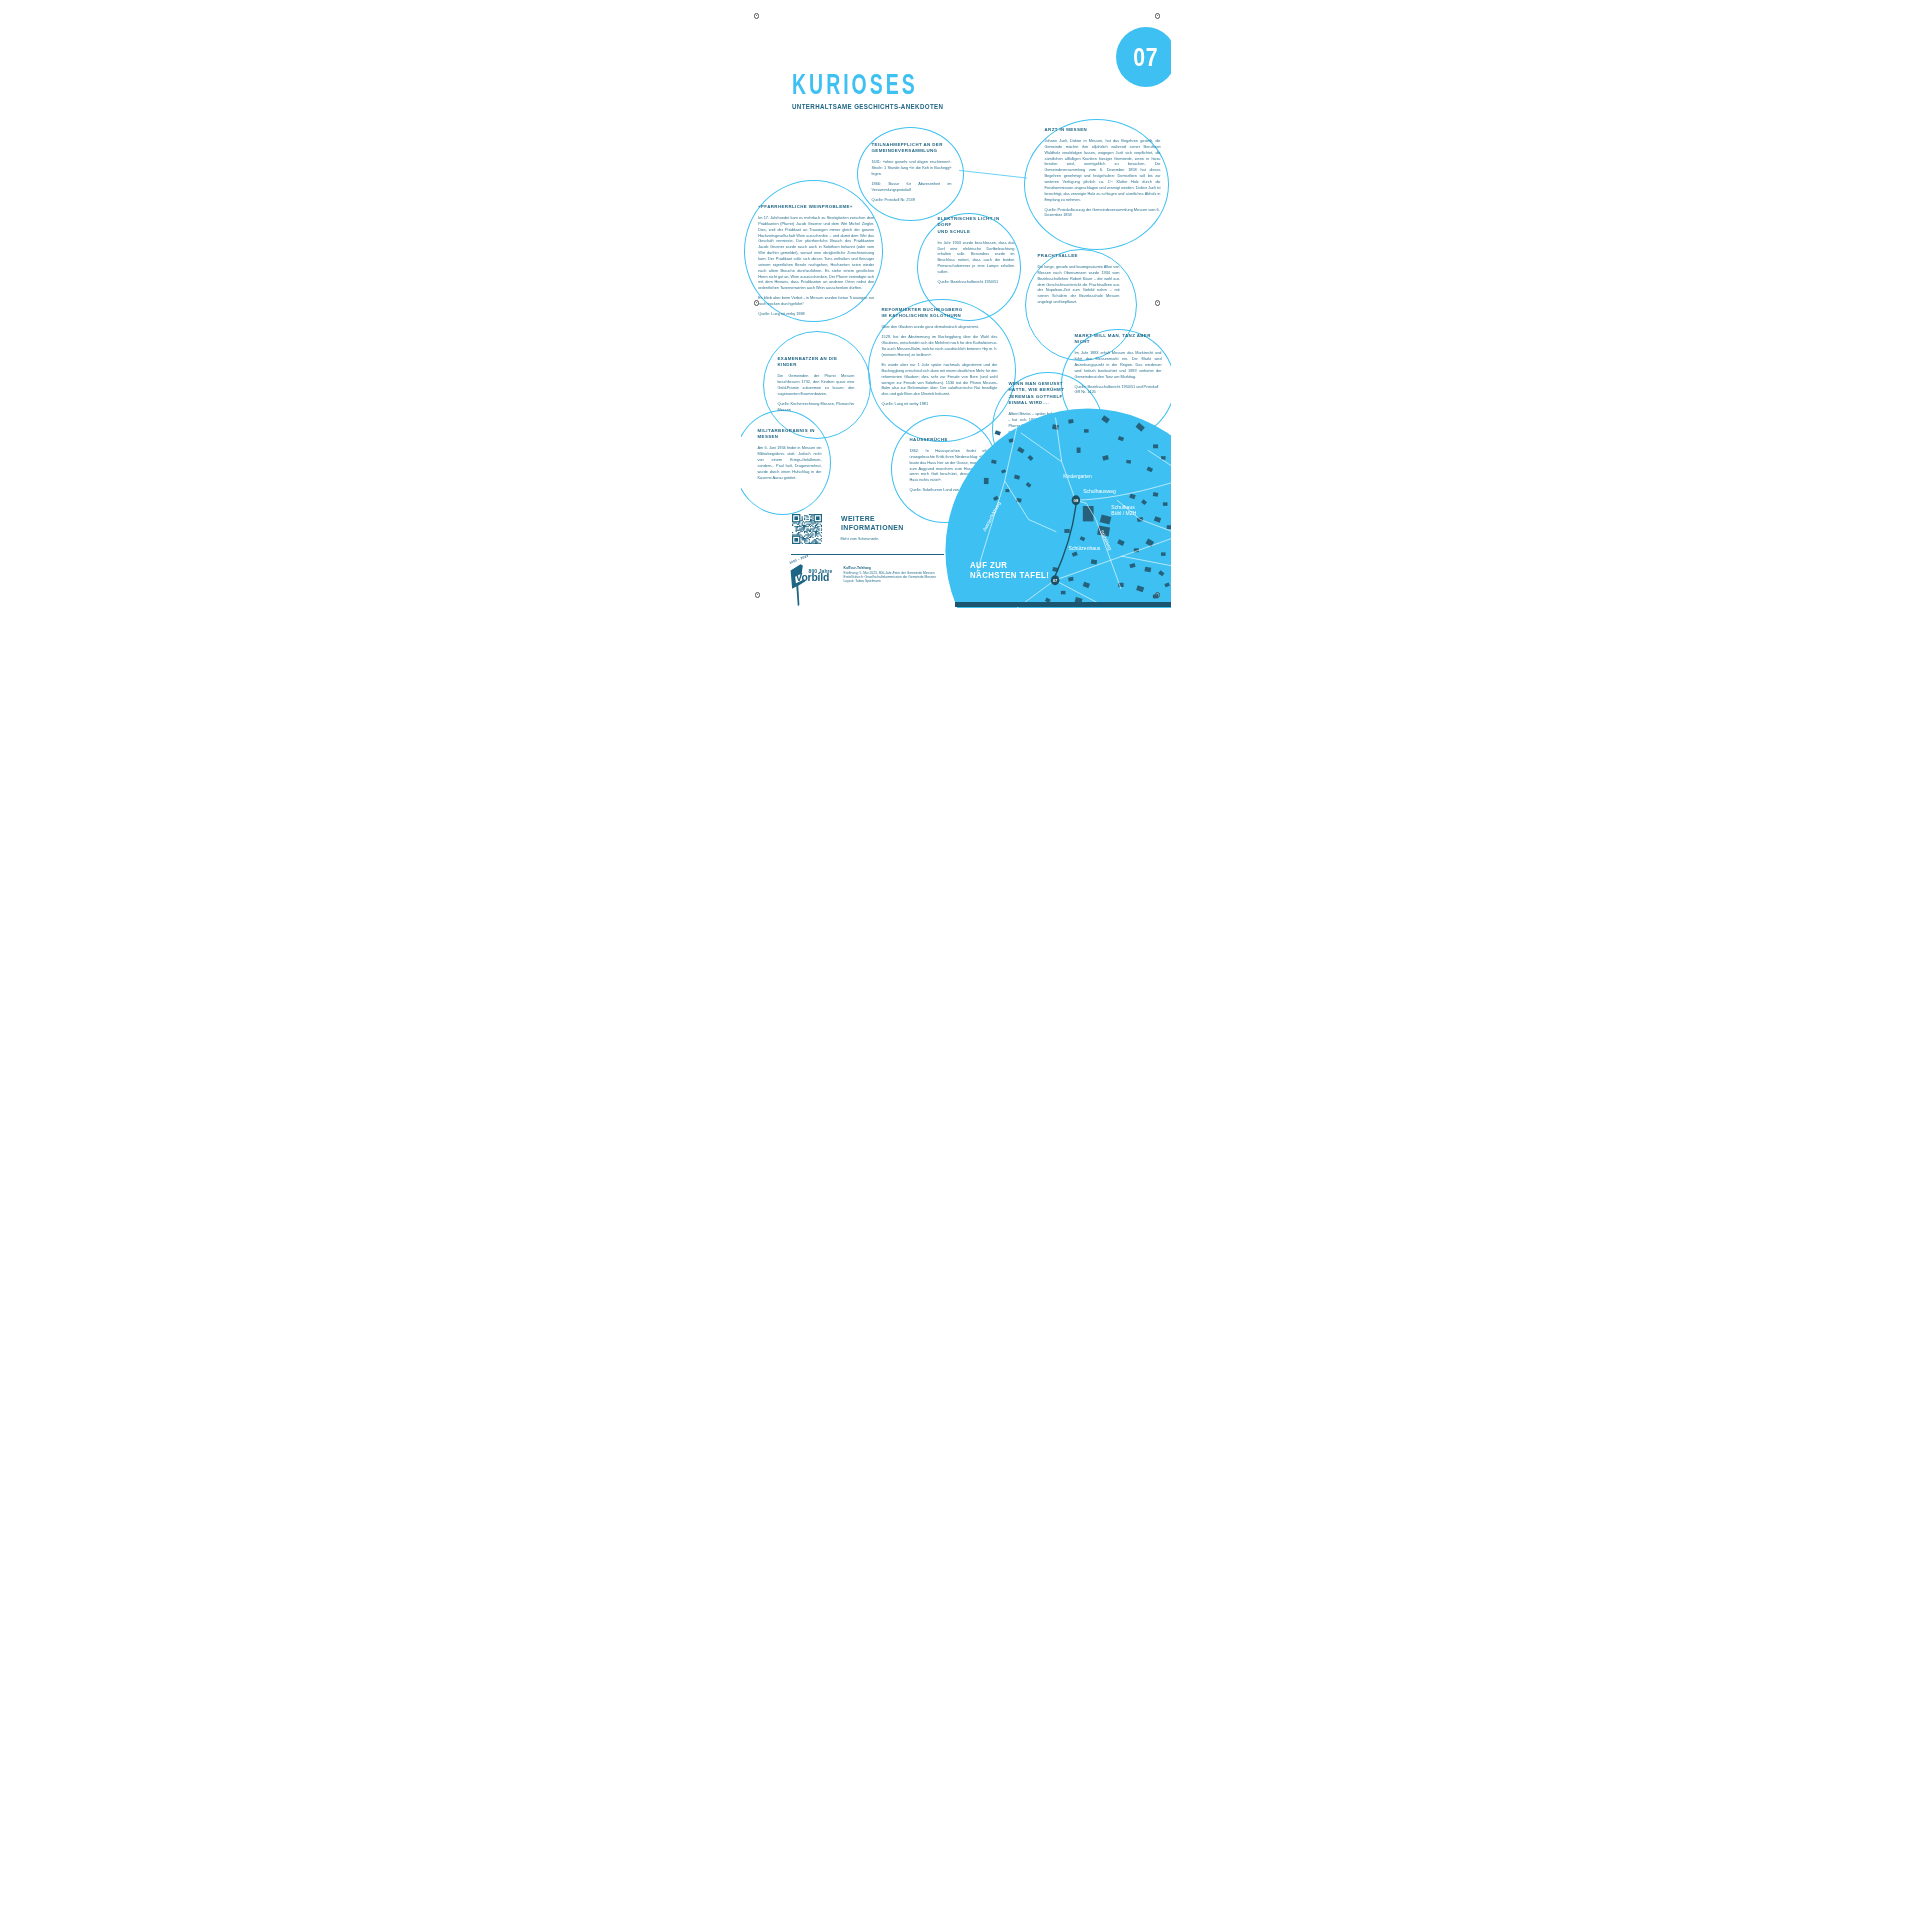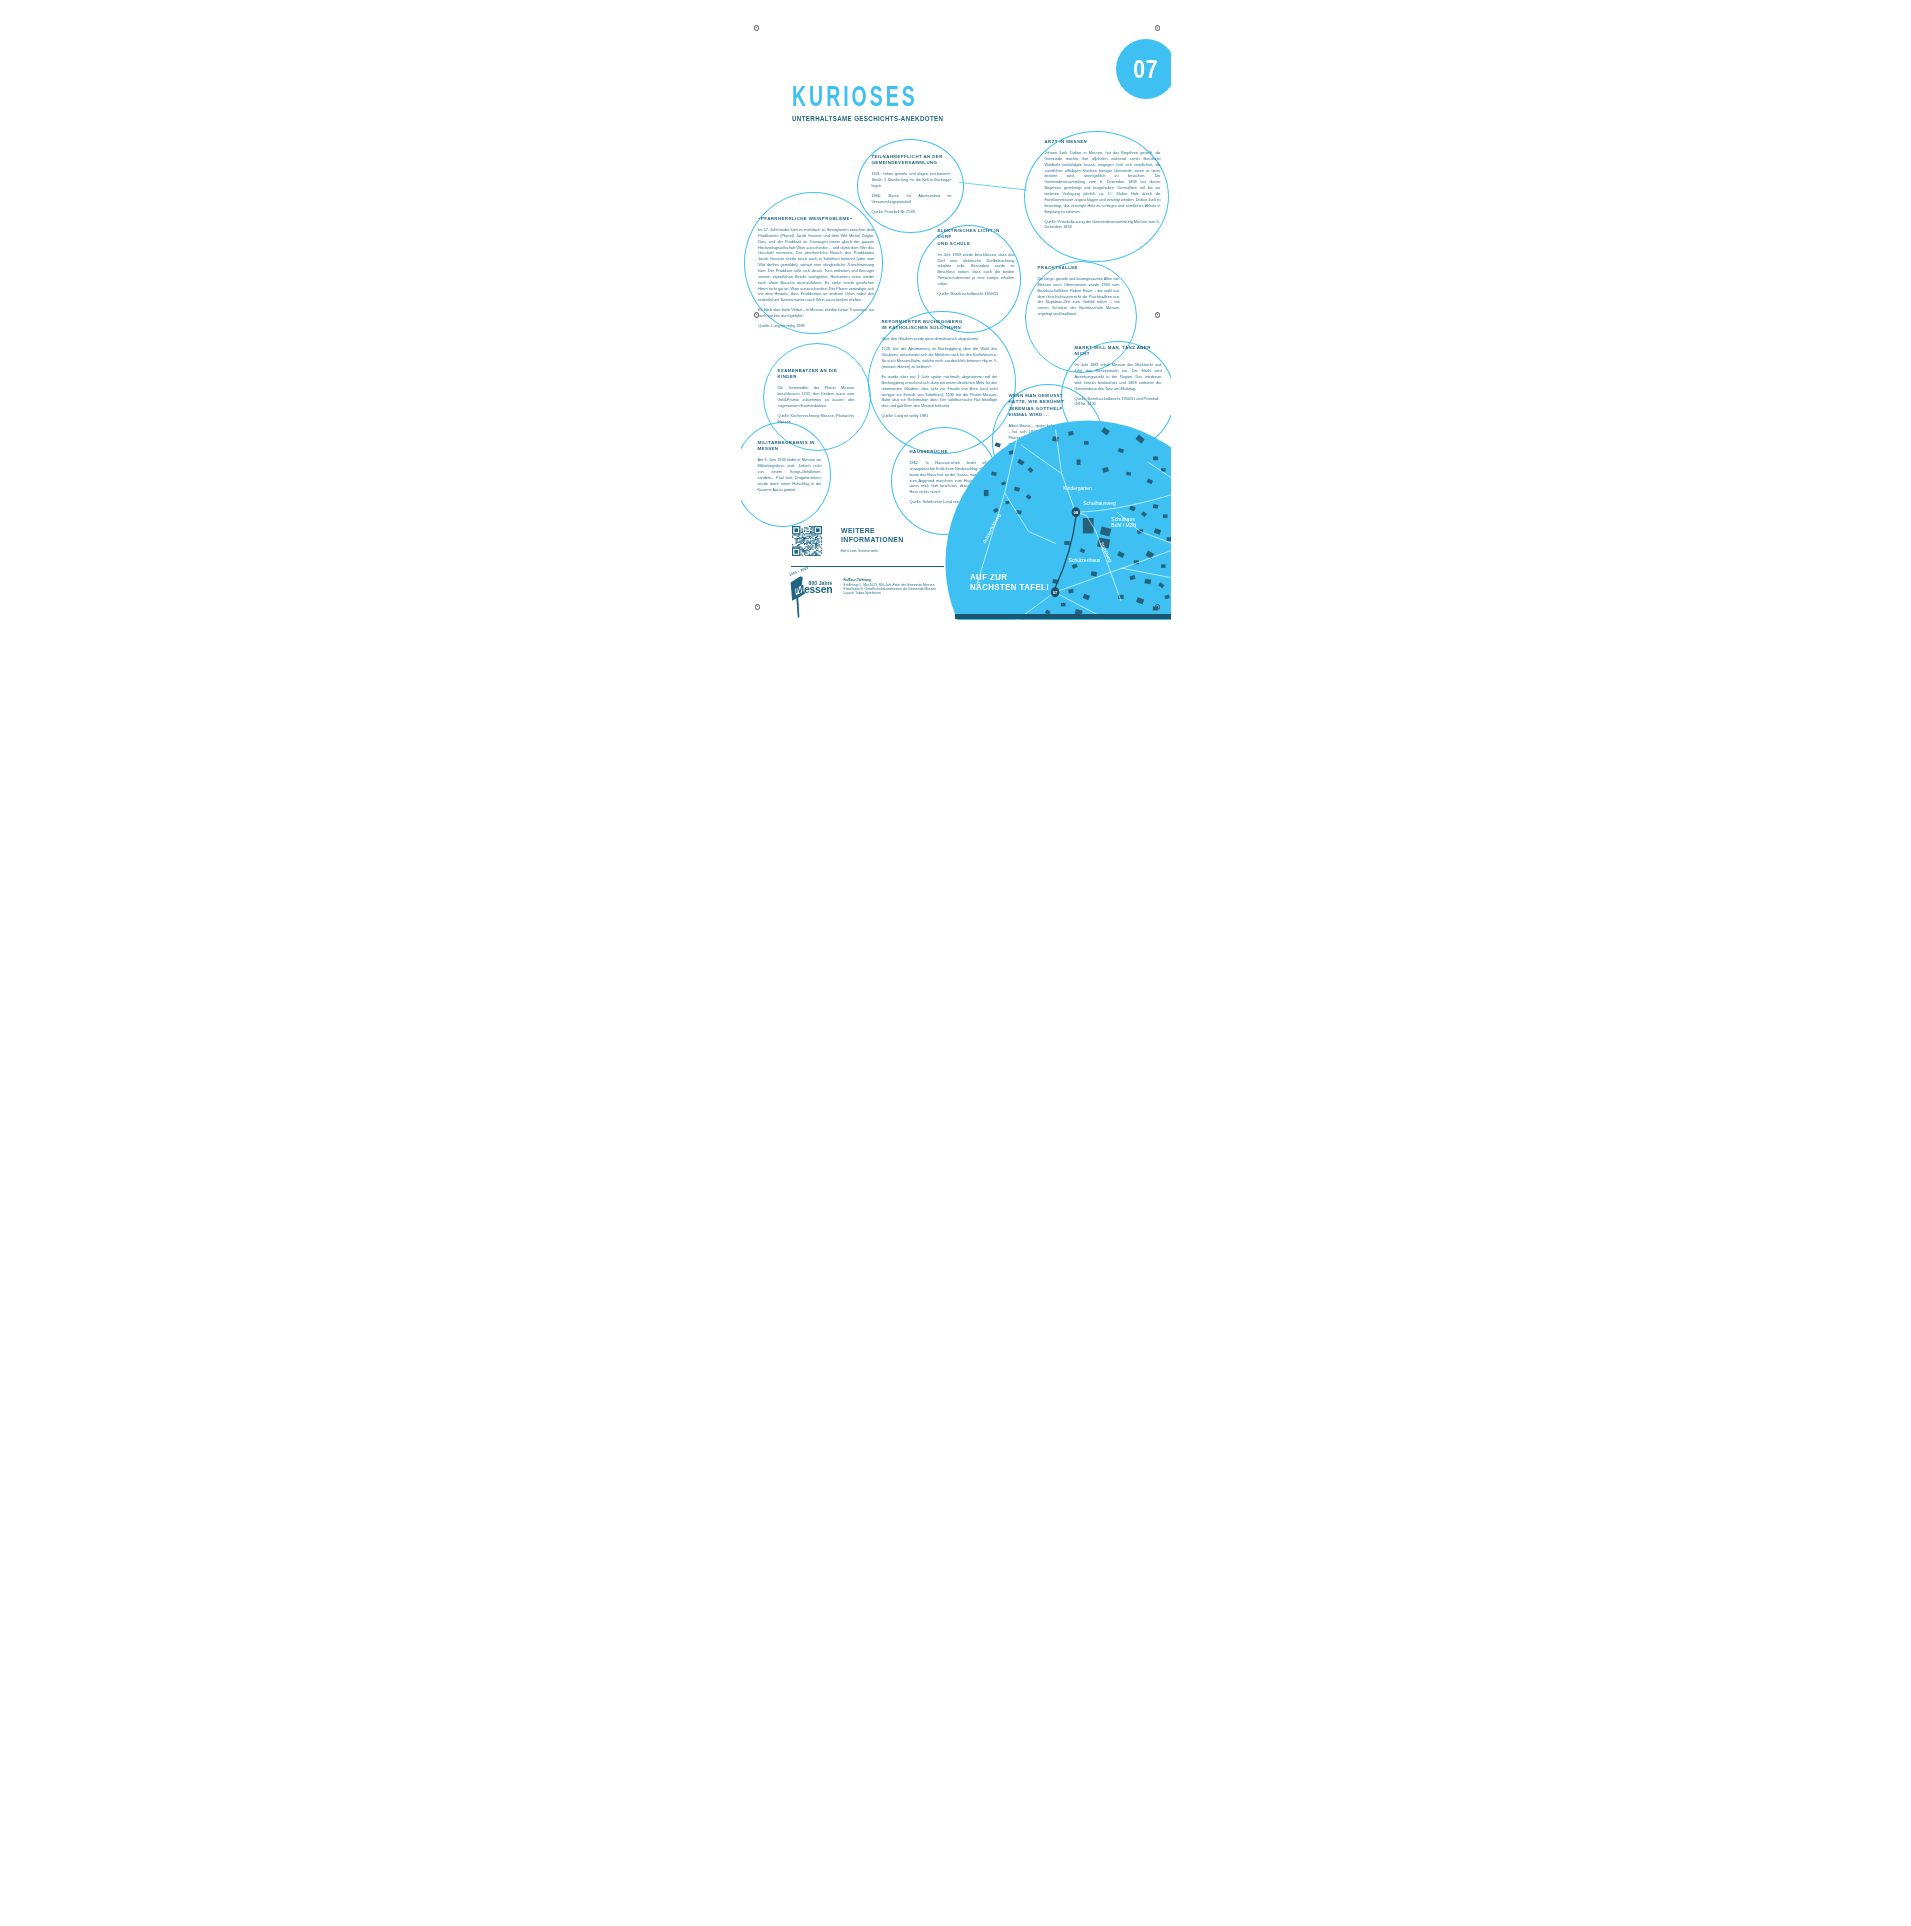--- a/index.html
+++ b/index.html
@@ -1,17 +1,17 @@
 <!DOCTYPE html>
 <html style="font-size:6.2px"><head>
 <meta charset="utf-8">
 <style>
   html,body{margin:0;padding:0;background:#ffffff;}
   .poster{
-    position:relative;width:430px;height:608px;margin:12px auto;
+    position:relative;width:430px;height:608px;margin:0 auto;
     background:#ffffff;overflow:hidden;
     font-family:"Liberation Sans","DejaVu Sans",sans-serif;
   }
   
   .title-wrap{position:absolute;left:51px;top:68px;z-index:4;}
   .main-title{
     display:inline-block;margin:0;font-size:27px;font-weight:800;letter-spacing:4.2px;
     color:#3ec1f2;transform:scale(0.72,1.08);transform-origin:0 0;white-space:nowrap;
   }
   .subtitle{
@@ -513,21 +513,21 @@
   <h3 class="info-heading">WEITERE
 INFORMATIONEN</h3>
   <div class="info-sub">Mehr zum Schmunzeln.</div>
   <div class="divider"></div>
 
   <div class="logo-years">1223 – 2023</div>
   <svg class="logo-glyph" width="20" height="45" viewBox="0 0 52 118">
     <path d="M4,22 L30,6 L36,9 L33,30 L16,39 L18,56 L40,45 L42,51 L24,62 L27,112 L23,116 L19,64 L8,70 Z" fill="#1e6583"></path>
   </svg>
   <div class="logo-800">800 Jahre</div>
-  <div class="logo-messen">Messen</div>
+  <div class="logo-messen">Vorbild</div>
 
   <div class="credits">
     <div class="c-title">KulTour-Tafelweg</div>
     <div>Eröffnung: 5. Mai 2023, 800-Jahr-Feier der Gemeinde Messen</div>
     <div>Erstellt durch: Gesellschaftskommission der Gemeinde Messen</div>
     <div>Layout: Tabea Spielmann</div>
   </div>
 
 </div>
 

